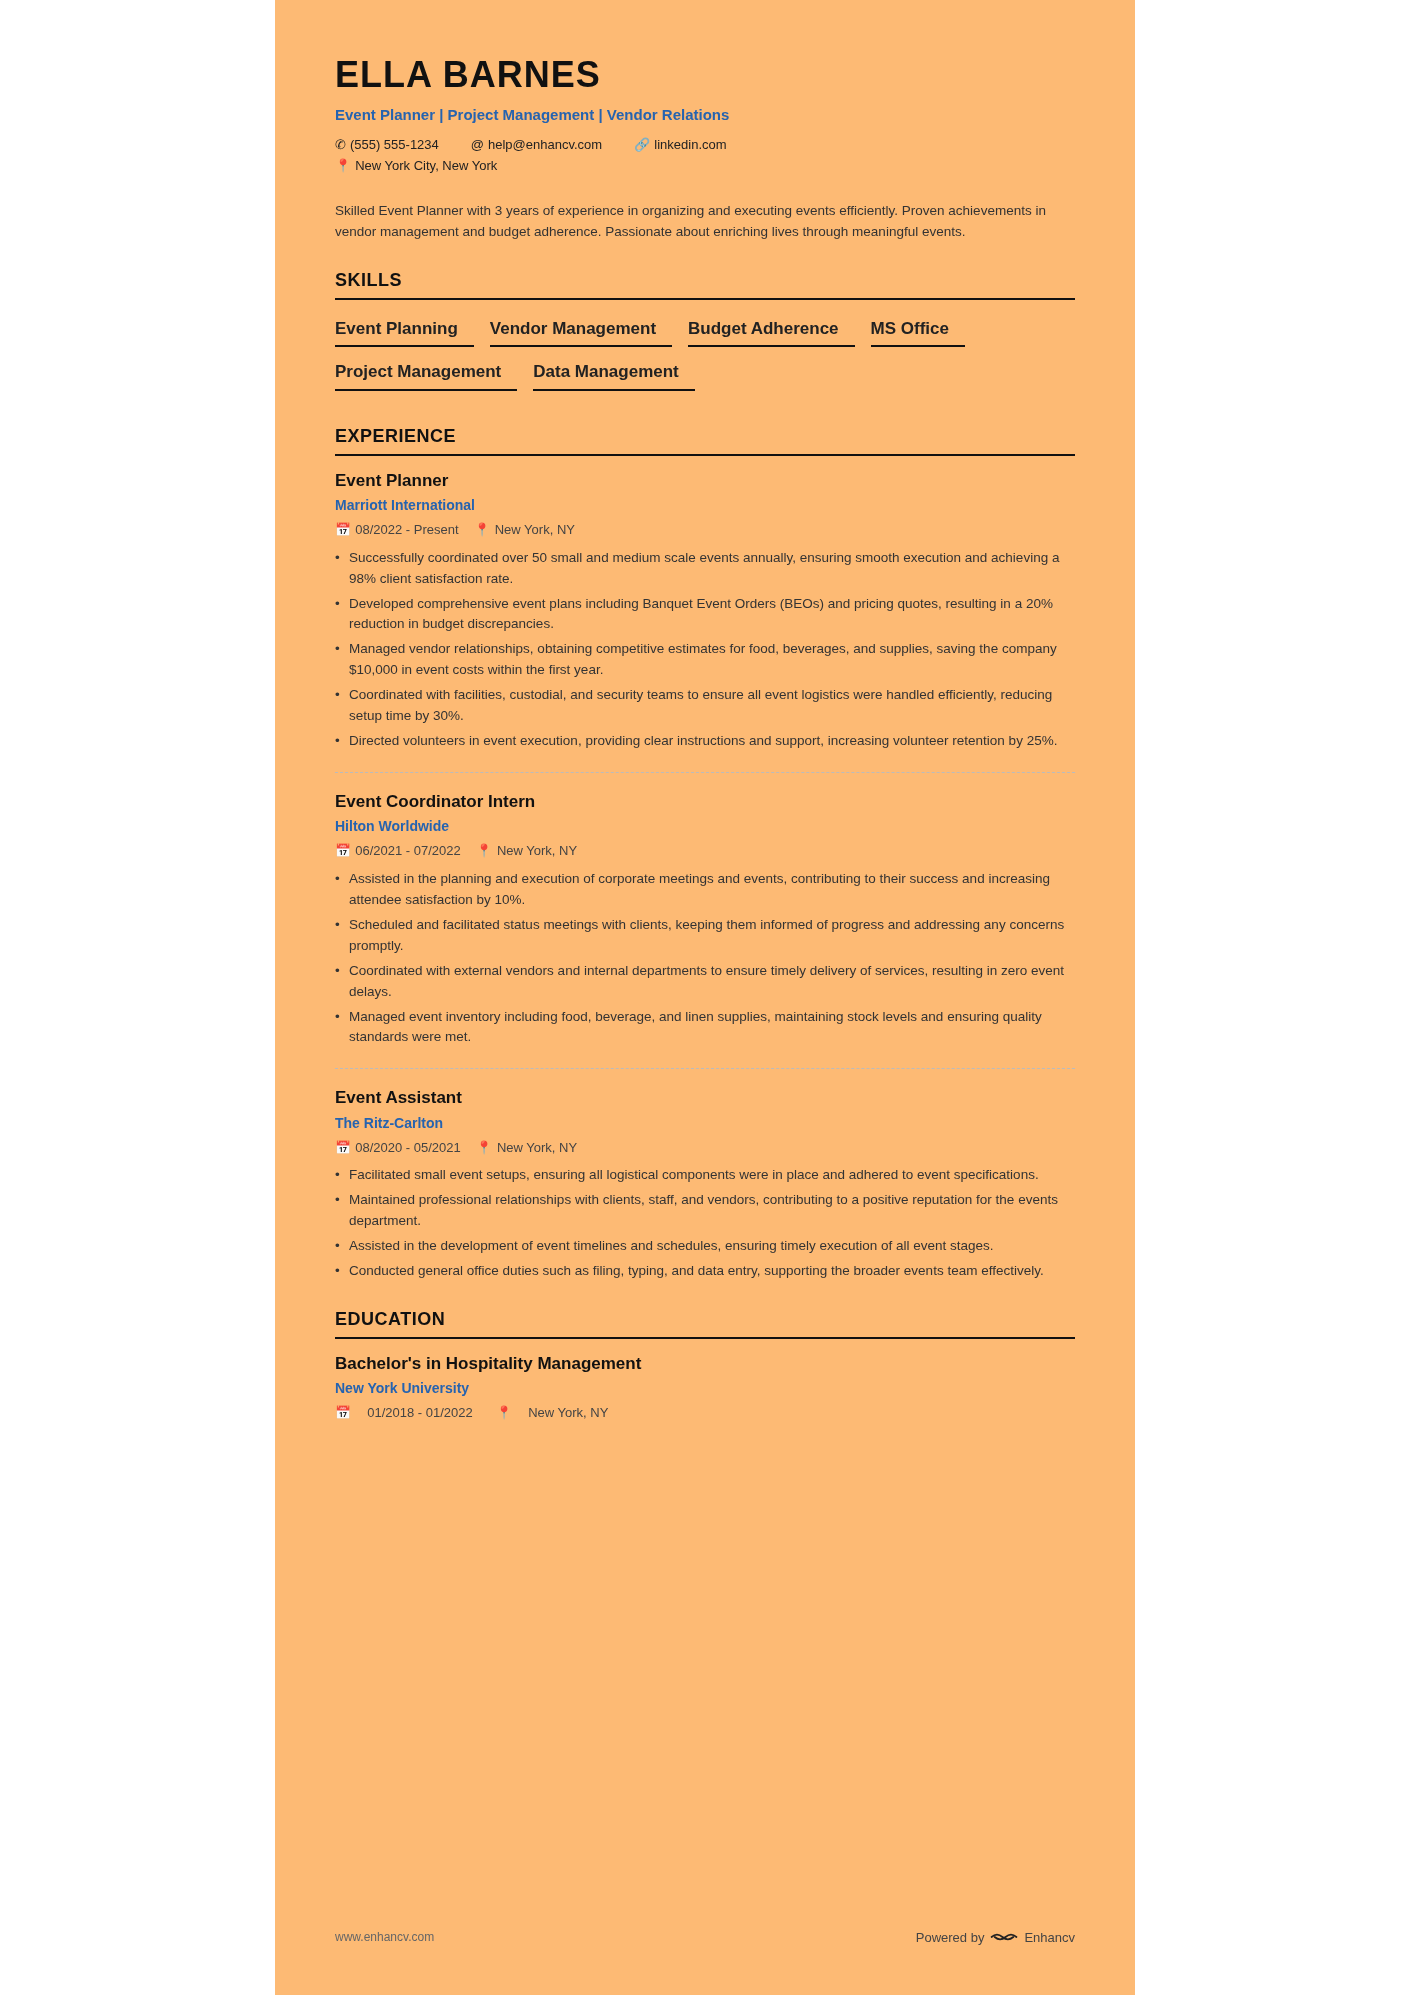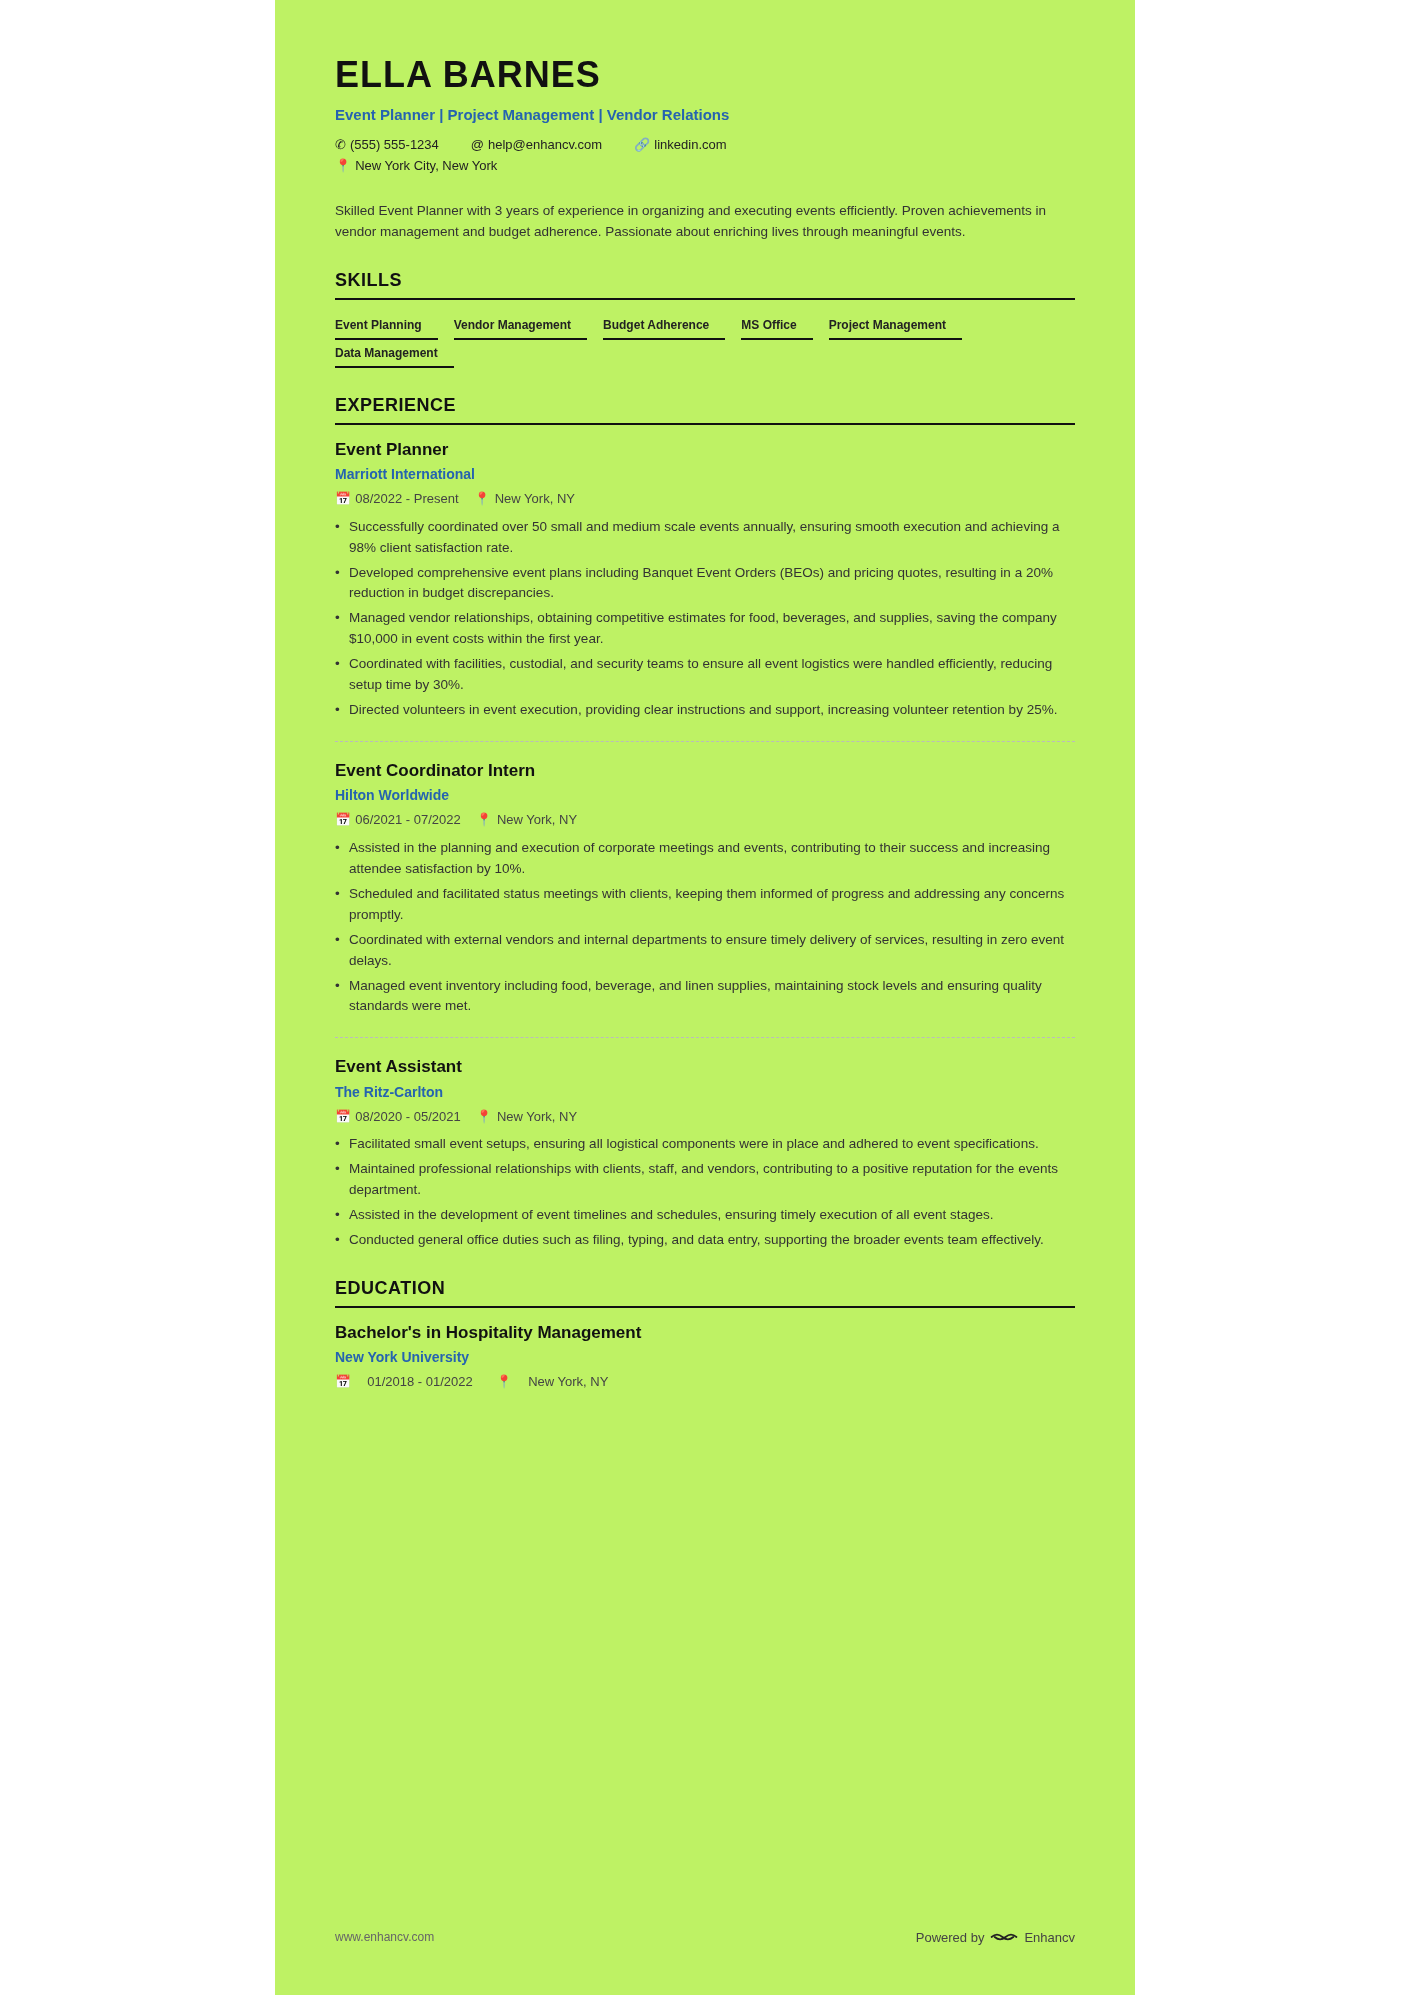--- a/index.html
+++ b/index.html
@@ -7,21 +7,21 @@
       font-family: Arial, sans-serif;
       background: #fff;
       color: #222;
       font-size: 14px;
       line-height: 1.5;
     }
     .page {
       max-width: 860px;
       margin: 0 auto;
       padding: 48px 60px 80px 60px;
-      background: #bef264;
+      background: #fdba74;
       min-height: 1995px;
       position: relative;
     }
     .name {
       font-size: 36px;
       font-weight: 900;
       letter-spacing: 1px;
       color: #111;
       text-transform: uppercase;
     }
@@ -65,26 +65,27 @@
       font-size: 13.5px;
       color: #333;
       line-height: 1.6;
     }
     .skills-container {
       display: flex;
       flex-wrap: wrap;
       gap: 0;
     }
     .skill-item {
-      font-size: 12px;
+      font-size: 17px;
       font-weight: 700;
       color: #222;
       padding: 4px 16px 4px 0;
       margin-right: 16px;
       border-bottom: 2px solid #111;
+      margin-bottom: 8px;
     }
     .job {
       margin-bottom: 20px;
     }
     .job-title {
       font-size: 17px;
       font-weight: 700;
       color: #111;
       margin-bottom: 2px;
     }

